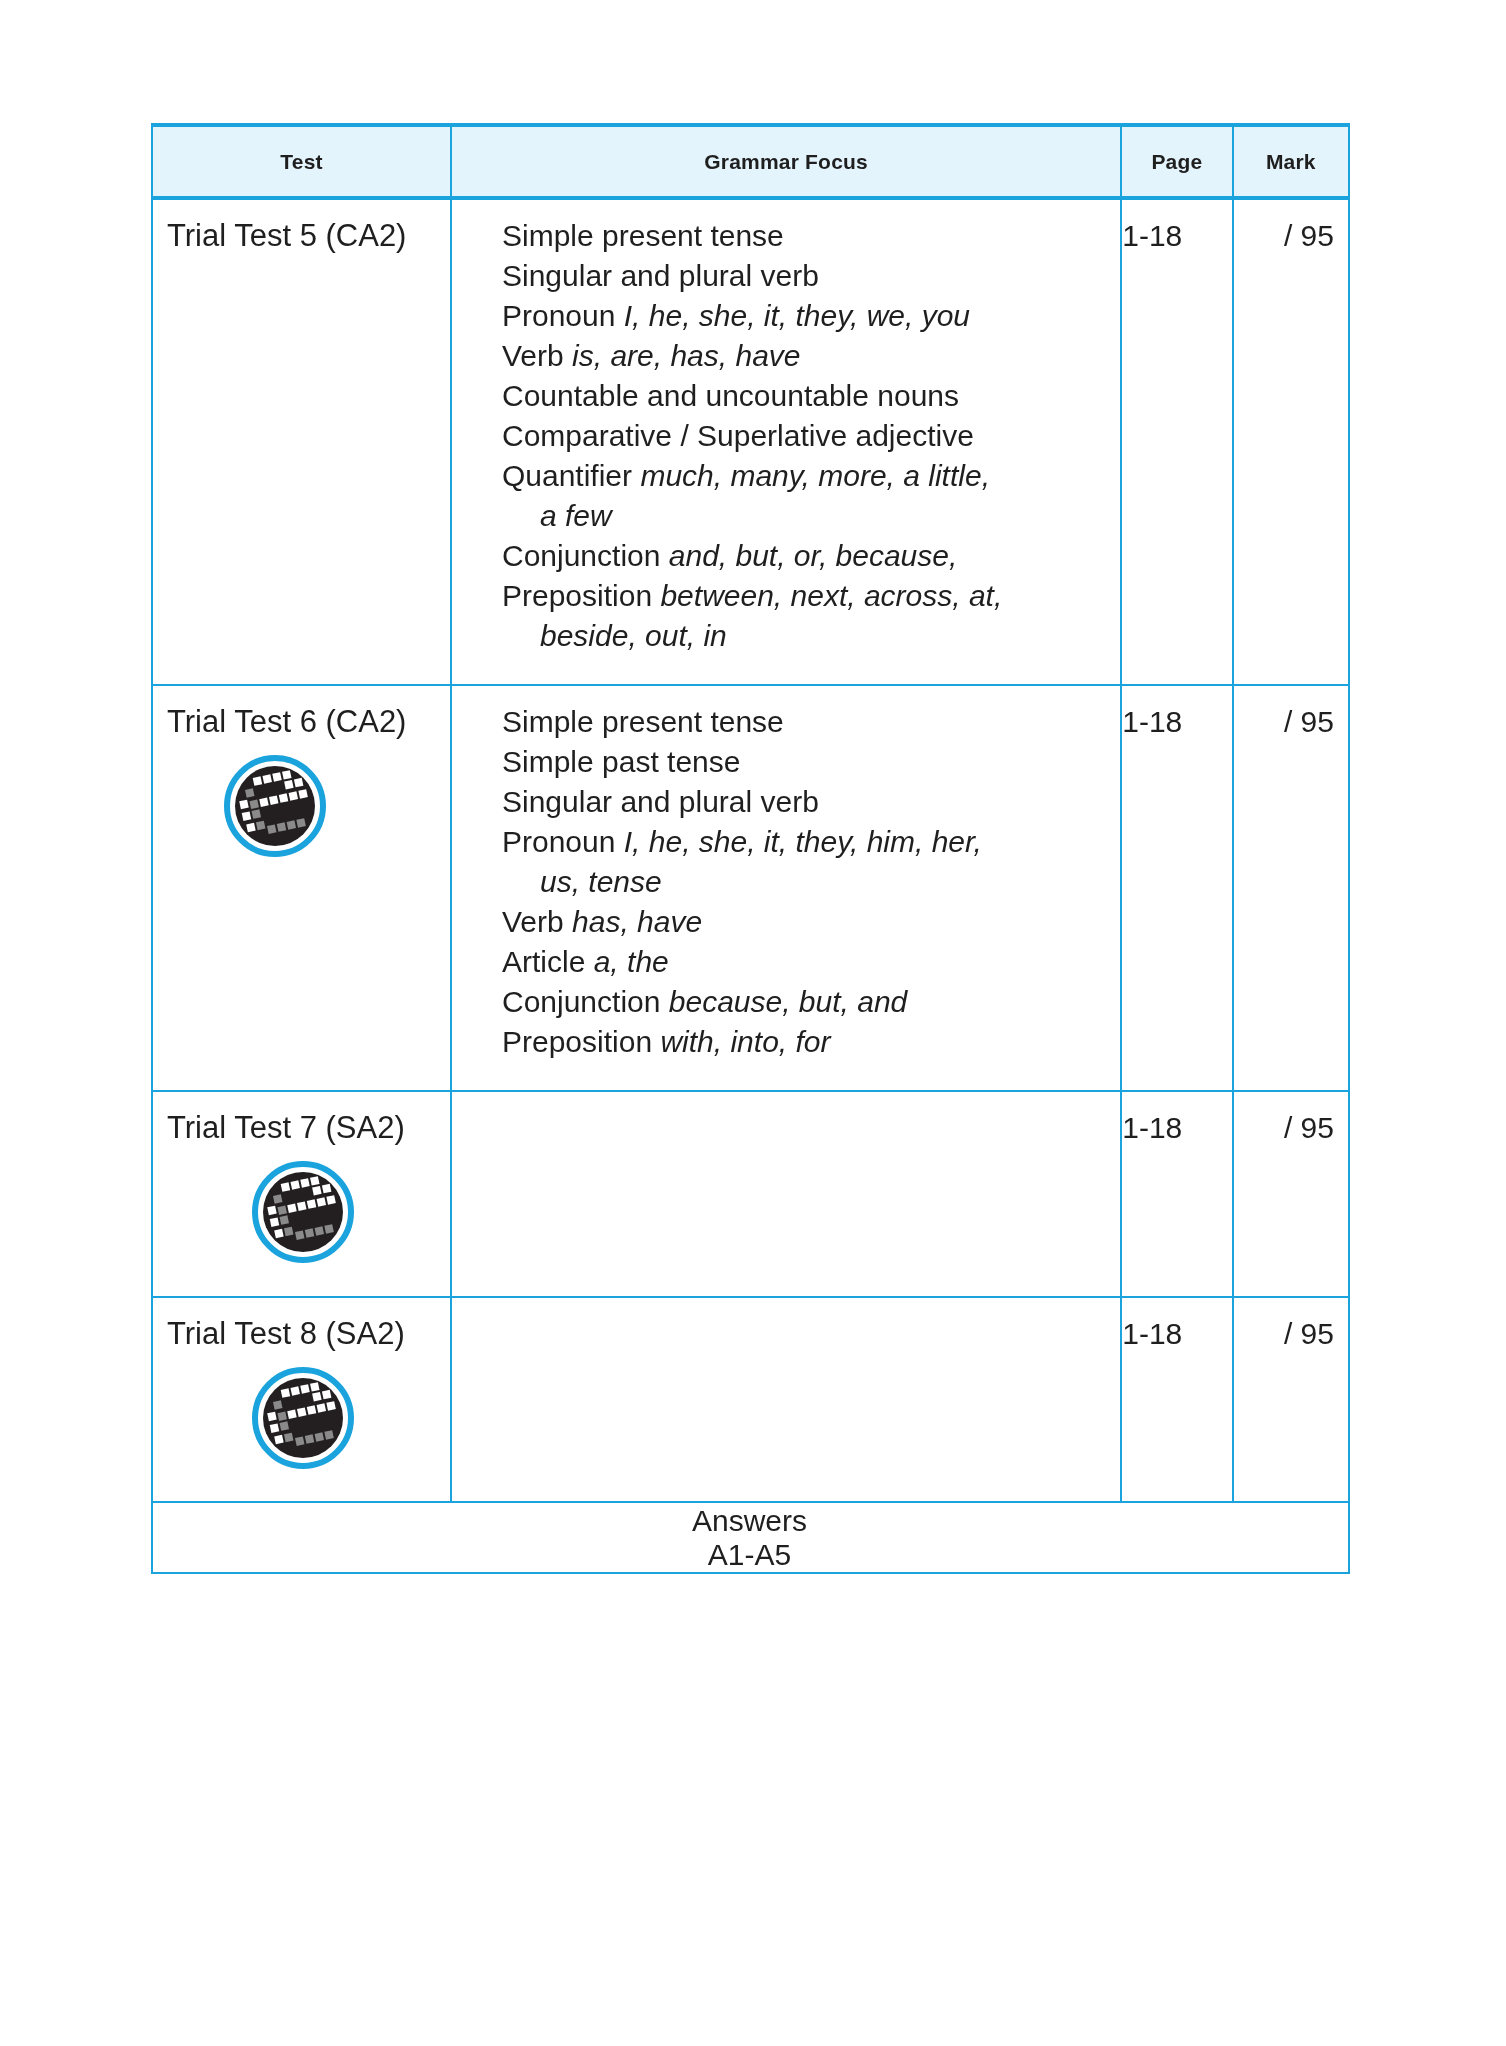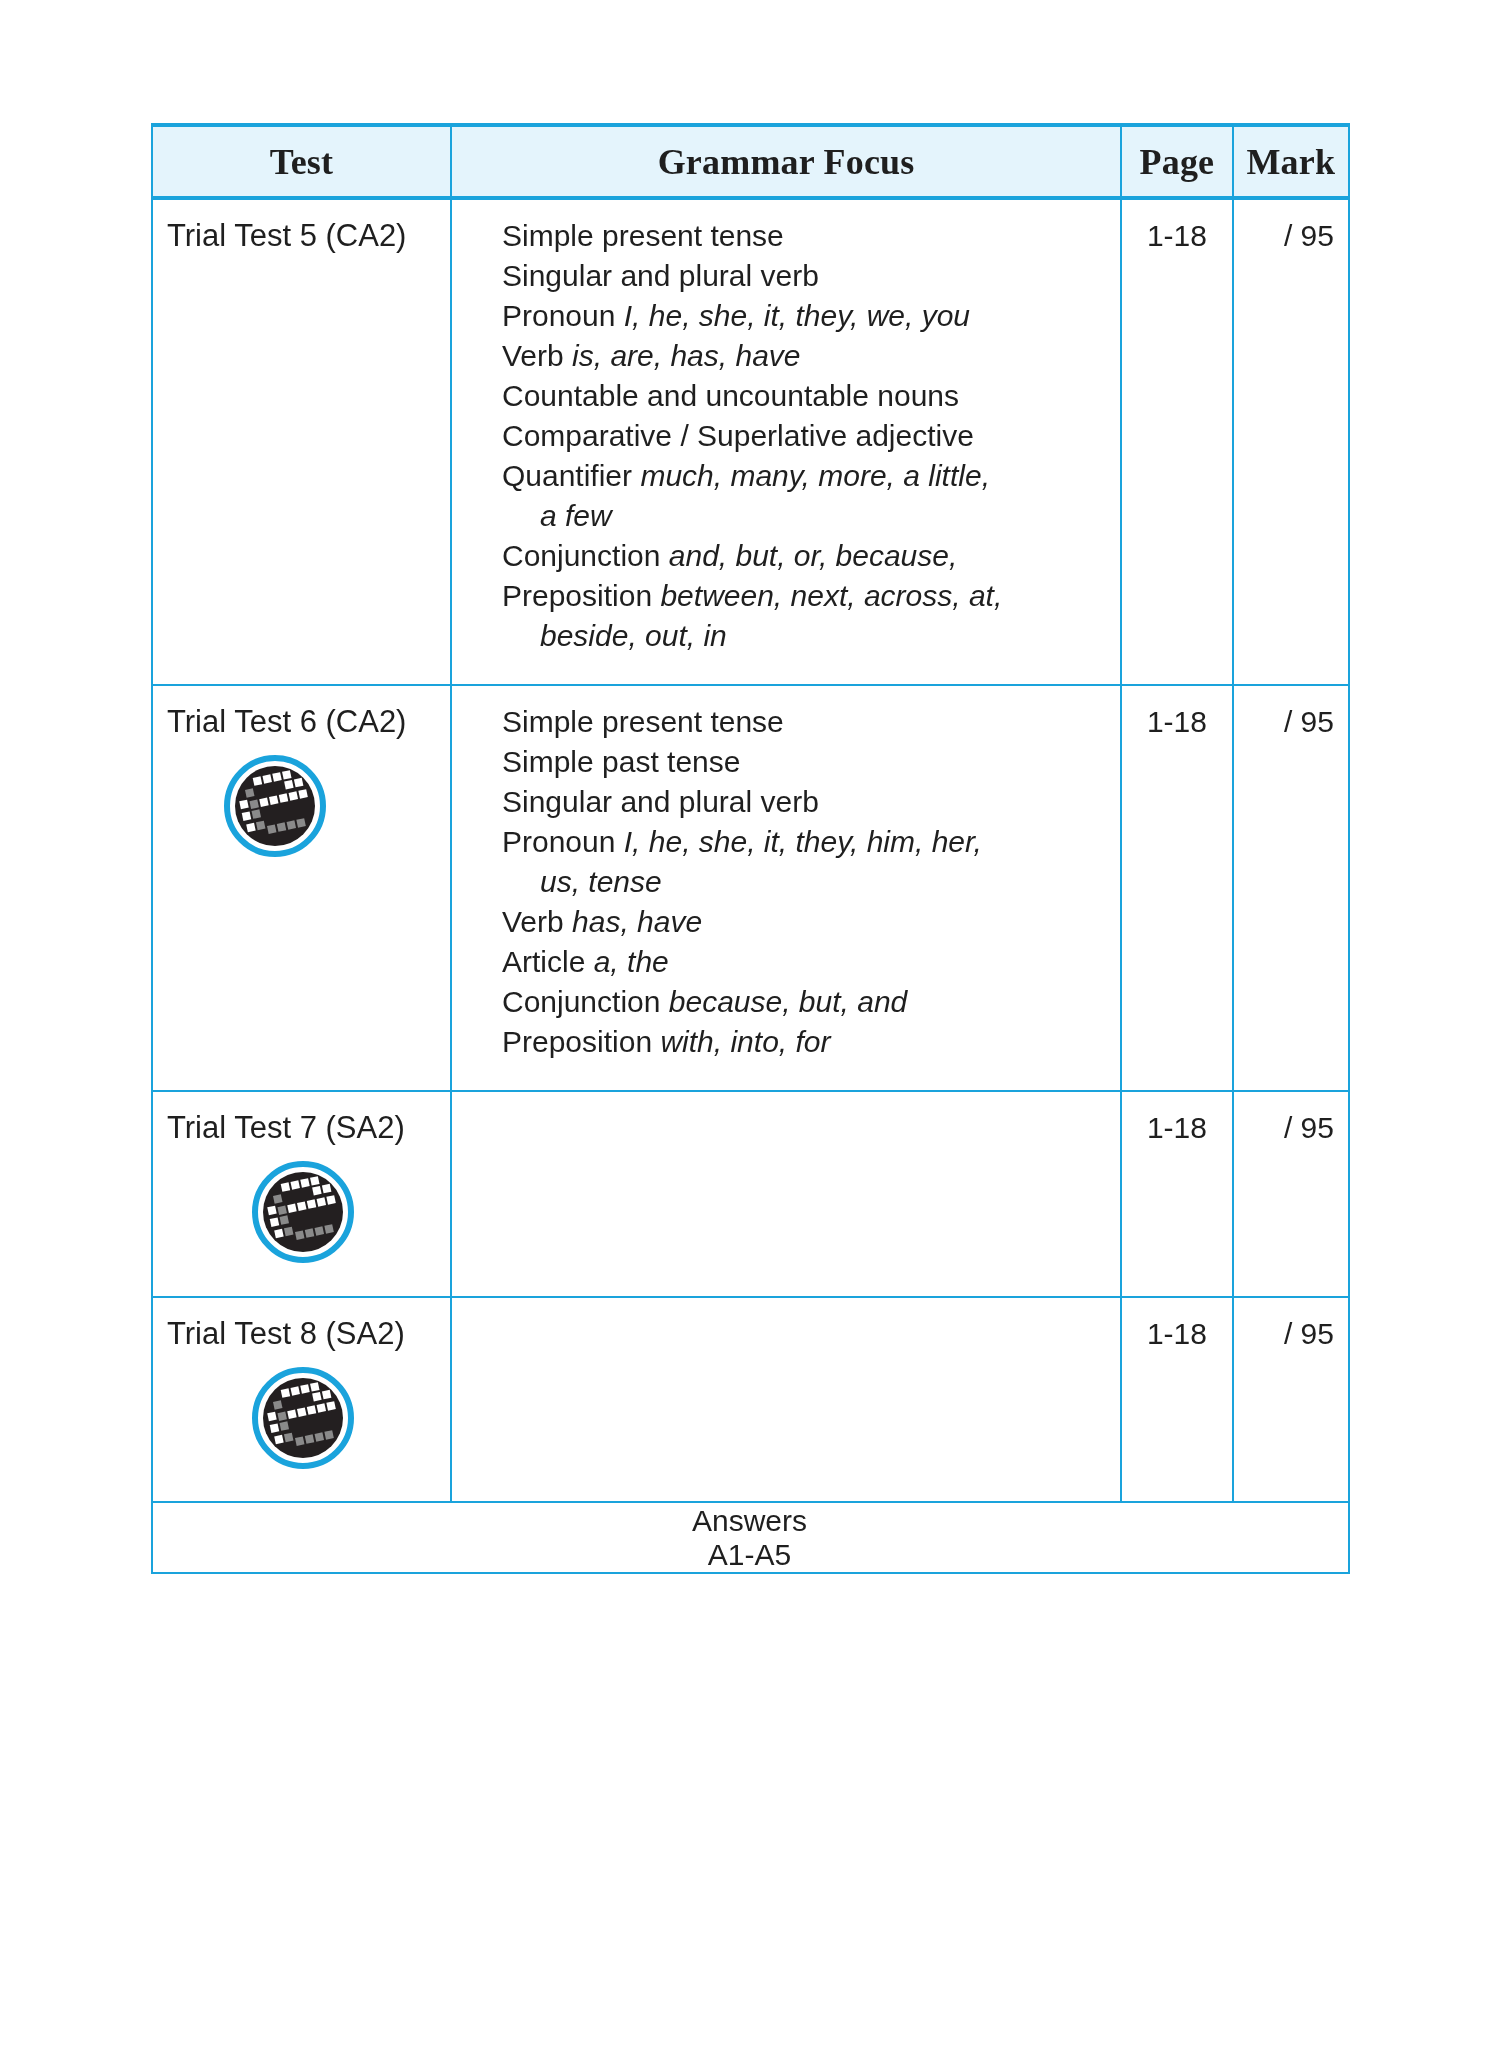--- a/index.html
+++ b/index.html
@@ -2,34 +2,34 @@
 <html><head>
 <meta charset="utf-8">
 <style>
   html, body { margin: 0; padding: 0; background: #ffffff; }
   body { width: 1506px; height: 2046px; position: relative; overflow: hidden;
          font-family: "Liberation Sans", "DejaVu Sans", sans-serif; color: #1f1f1f; }
   .toc { position: absolute; left: 151px; top: 123px; width: 1199px;
          border-collapse: collapse; table-layout: fixed; }
   .toc td, .toc th { border: 2px solid #1aa3dc; padding: 0; vertical-align: top; }
   .toc tr.head th { background: #e4f4fc; height: 69px; vertical-align: middle;
-         font-weight: bold; font-size: 36px; text-align: center; letter-spacing: 0.2px;
-         border-top: 4px solid #1aa3dc; border-bottom: 4px solid #1aa3dc; font-family: Liberation Serif, serif; }
+         font-weight: bold; font-size: 21px; text-align: center; letter-spacing: 0.2px;
+         border-top: 4px solid #1aa3dc; border-bottom: 4px solid #1aa3dc; }
   .col-test { width: 298px; }
   .col-focus { width: 668px; }
   .col-page { width: 111px; }
   .col-mark { width: 116px; }
   .test-cell { padding: 16px 0 0 14px !important; font-size: 31px; line-height: 40px; font-weight: normal; }
   .test-name { display: block; white-space: nowrap; }
   .focus-cell { padding: 16px 0 0 50px !important; font-size: 30px; line-height: 40px; }
   .focus-line { display: block; white-space: nowrap; }
   .focus-line .k { font-weight: normal; }
   .focus-line .v { font-style: italic; font-weight: normal; }
   .focus-line.cont { padding-left: 38px; }
-  .page-cell { text-align: center; font-size: 30px; line-height: 40px; padding-top: 16px !important; }
+  .page-cell { text-align: left; font-size: 30px; line-height: 40px; padding-top: 16px !important; }
   .mark-cell { text-align: right; font-size: 30px; line-height: 40px; padding: 16px 14px 0 0 !important; }
   .r1 td { height: 468px; }
   .r2 td { height: 388px; }
   .r3 td { height: 188px; }
   .r4 td { height: 187px; border-radius: 24px; }
   .ans td { height: 69px; vertical-align: middle; font-size: 30px; padding: 0 14px 0 12px !important; }
   .ans-wrap { display: flex; align-items: center; white-space: nowrap; flex-direction: column; }
   .dots { flex: 1; overflow: hidden; margin: 0 14px 0 18px; height: 40px; position: relative; top: 0; }
   .dots::before { content: ""; position: absolute; left: 0; right: 0; bottom: 10px; height: 3px;
                   background-image: radial-gradient(circle, #222 1.2px, transparent 1.5px);

